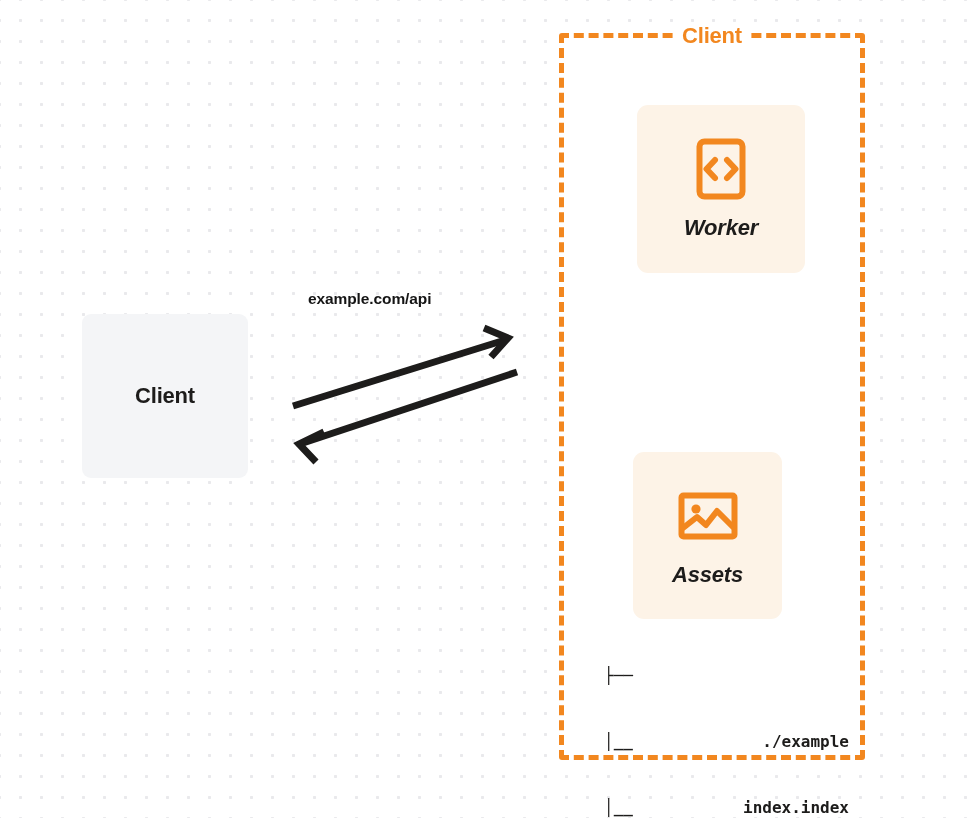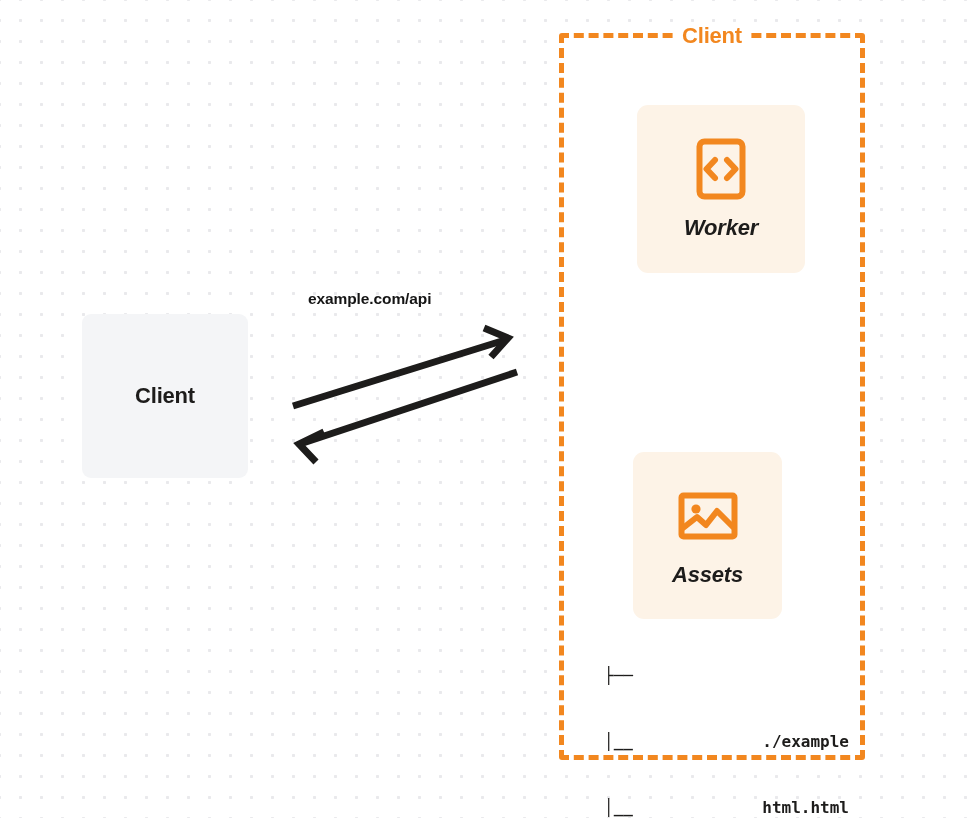--- a/index.html
+++ b/index.html
@@ -200,21 +200,21 @@
       <span class="card-label">Assets</span>
     </div>
 
     <div class="file-tree">
       <div class="tree-row">
         <span class="tree-branch">├──</span>
         <span class="tree-name">./example</span>
       </div>
       <div class="tree-row">
         <span class="tree-branch">│__</span>
-        <span class="tree-name">html.html</span>
+        <span class="tree-name">index.index</span>
       </div>
       <div class="tree-row">
         <span class="tree-branch">│__</span>
         
       </div>
       
     </div>
 
   </div>
 </div>

